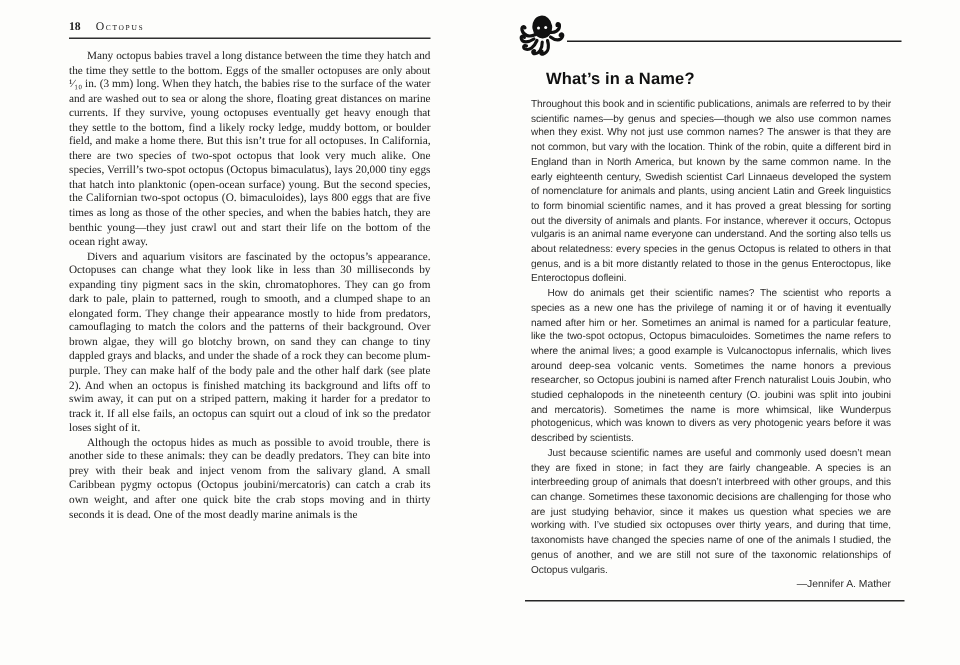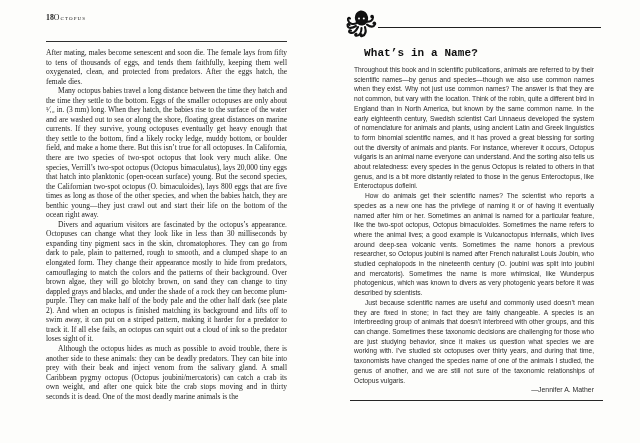--- a/index.html
+++ b/index.html
@@ -3,48 +3,47 @@
 <meta charset="utf-8">
 <style>
   html,body{margin:0;padding:0}
   body{
     width:640px;height:443px;position:relative;overflow:hidden;
     background:#fdfdfb;
     font-family:"Liberation Serif",serif;
   }
   
   .left-page{position:absolute;left:46px;top:13px;width:241px}
-  .lp-header{display:flex;align-items:baseline;border-bottom:1px solid #2f2f2f;padding-bottom:19px}
+  .lp-header{display:flex;align-items:baseline;gap:10px;border-bottom:1px solid #2f2f2f;padding-bottom:3px}
   .pn{font-weight:bold;font-size:7.8px;color:#1b1b1b}
   .rh{font-variant:small-caps;font-size:7.8px;letter-spacing:1.1px;color:#1b1b1b}
   .lp-body{margin-top:6px;font-size:7.5px;line-height:9.55px;text-align:justify;color:#1b1b1b}
   p.para{margin:0}
   .lp-body p.indent{text-indent:12px}
   .it{}
   
   .sidebar{position:absolute;left:345px;top:10px;width:258px;font-family:"Liberation Sans",sans-serif;color:#2c2c2c}
   .sb-head{position:relative;height:30px}
   .octopus{position:absolute;left:0;top:0}
   .sb-top-rule{position:absolute;left:33px;right:2px;top:17px;border-top:1.4px solid #1f1f1f}
-  .sb-title{margin:7px 0 6px 19px;font-size:11px;font-weight:bold;color:#101010;letter-spacing:.1px;font-family:Liberation Mono, monospace}
+  .sb-title{margin:7px 0 6px 19px;font-size:11px;font-weight:bold;color:#101010;letter-spacing:.1px;font-family:Liberation Sans, sans-serif}
   .sb-body{margin-left:9px;width:240px;font-size:6.7px;line-height:9.7px;text-align:justify;letter-spacing:-.03px}
   .sb-body p.indent{text-indent:11px}
   .attribution{text-align:right;margin:1px 0 0 0;font-size:6.9px}
   .sb-rule{border-top:1.1px solid #262626;margin:7px 0 0 5px;width:253px}
 </style>
 </head>
 <body>
 
 <div class="left-page">
   <div class="lp-header">
     <span class="pn">18</span>
     <span class="rh">Octopus</span>
   </div>
   <div class="lp-body">
-      <p class="para"><span>After mating, males become senescent and soon die. The female lays from fifty to tens of thousands of eggs, and tends them faithfully, keeping them well oxygenated, clean, and protected from predators. After the eggs hatch, the female dies.</span></p>
       <p class="para indent"><span>Many octopus babies travel a long distance between the time they hatch and the time they settle to the bottom. Eggs of the smaller octopuses are only about ¹⁄₁₀ in. (3 mm) long. When they hatch, the babies rise to the surface of the water and are washed out to sea or along the shore, floating great distances on marine currents. If they survive, young octopuses eventually get heavy enough that they settle to the bottom, find a likely rocky ledge, muddy bottom, or boulder field, and make a home there. But this isn’t true for all octopuses. In California, there are two species of two-spot octopus that look very much alike. One species, Verrill’s two-spot octopus (</span><span class="it">Octopus bimaculatus</span><span>), lays 20,000 tiny eggs that hatch into planktonic (open-ocean surface) young. But the second species, the Californian two-spot octopus (</span><span class="it">O. bimaculoides</span><span>), lays 800 eggs that are five times as long as those of the other species, and when the babies hatch, they are benthic young—they just crawl out and start their life on the bottom of the ocean right away.</span></p>
       <p class="para indent"><span>Divers and aquarium visitors are fascinated by the octopus’s appearance. Octopuses can change what they look like in less than 30 milliseconds by expanding tiny pigment sacs in the skin, chromatophores. They can go from dark to pale, plain to patterned, rough to smooth, and a clumped shape to an elongated form. They change their appearance mostly to hide from predators, camouflaging to match the colors and the patterns of their background. Over brown algae, they will go blotchy brown, on sand they can change to tiny dappled grays and blacks, and under the shade of a rock they can become plum-purple. They can make half of the body pale and the other half dark (see plate 2). And when an octopus is finished matching its background and lifts off to swim away, it can put on a striped pattern, making it harder for a predator to track it. If all else fails, an octopus can squirt out a cloud of ink so the predator loses sight of it.</span></p>
       <p class="para indent"><span>Although the octopus hides as much as possible to avoid trouble, there is another side to these animals: they can be deadly predators. They can bite into prey with their beak and inject venom from the salivary gland. A small Caribbean pygmy octopus (</span><span class="it">Octopus joubini/mercatoris</span><span>) can catch a crab its own weight, and after one quick bite the crab stops moving and in thirty seconds it is dead. One of the most deadly marine animals is the</span></p>
     </div>
 </div>
 
 <div class="sidebar">
   <div class="sb-head">
     <svg class="octopus" width="33" height="30" viewBox="0 0 33 30" aria-hidden="true">
       <g fill="none" stroke="#111" stroke-width="2.1" stroke-linecap="round">

